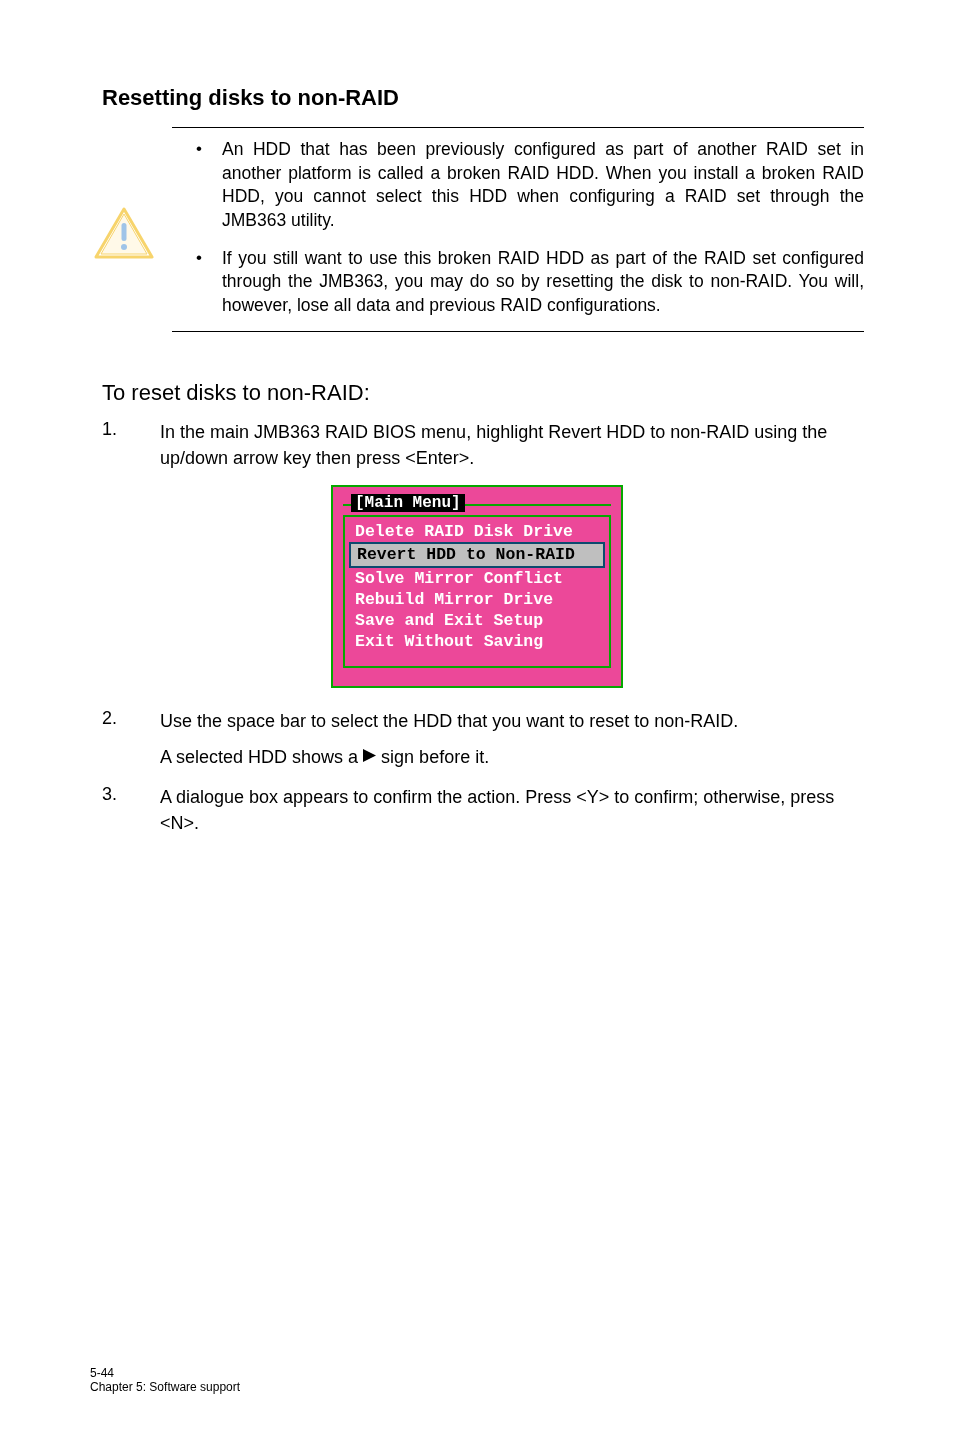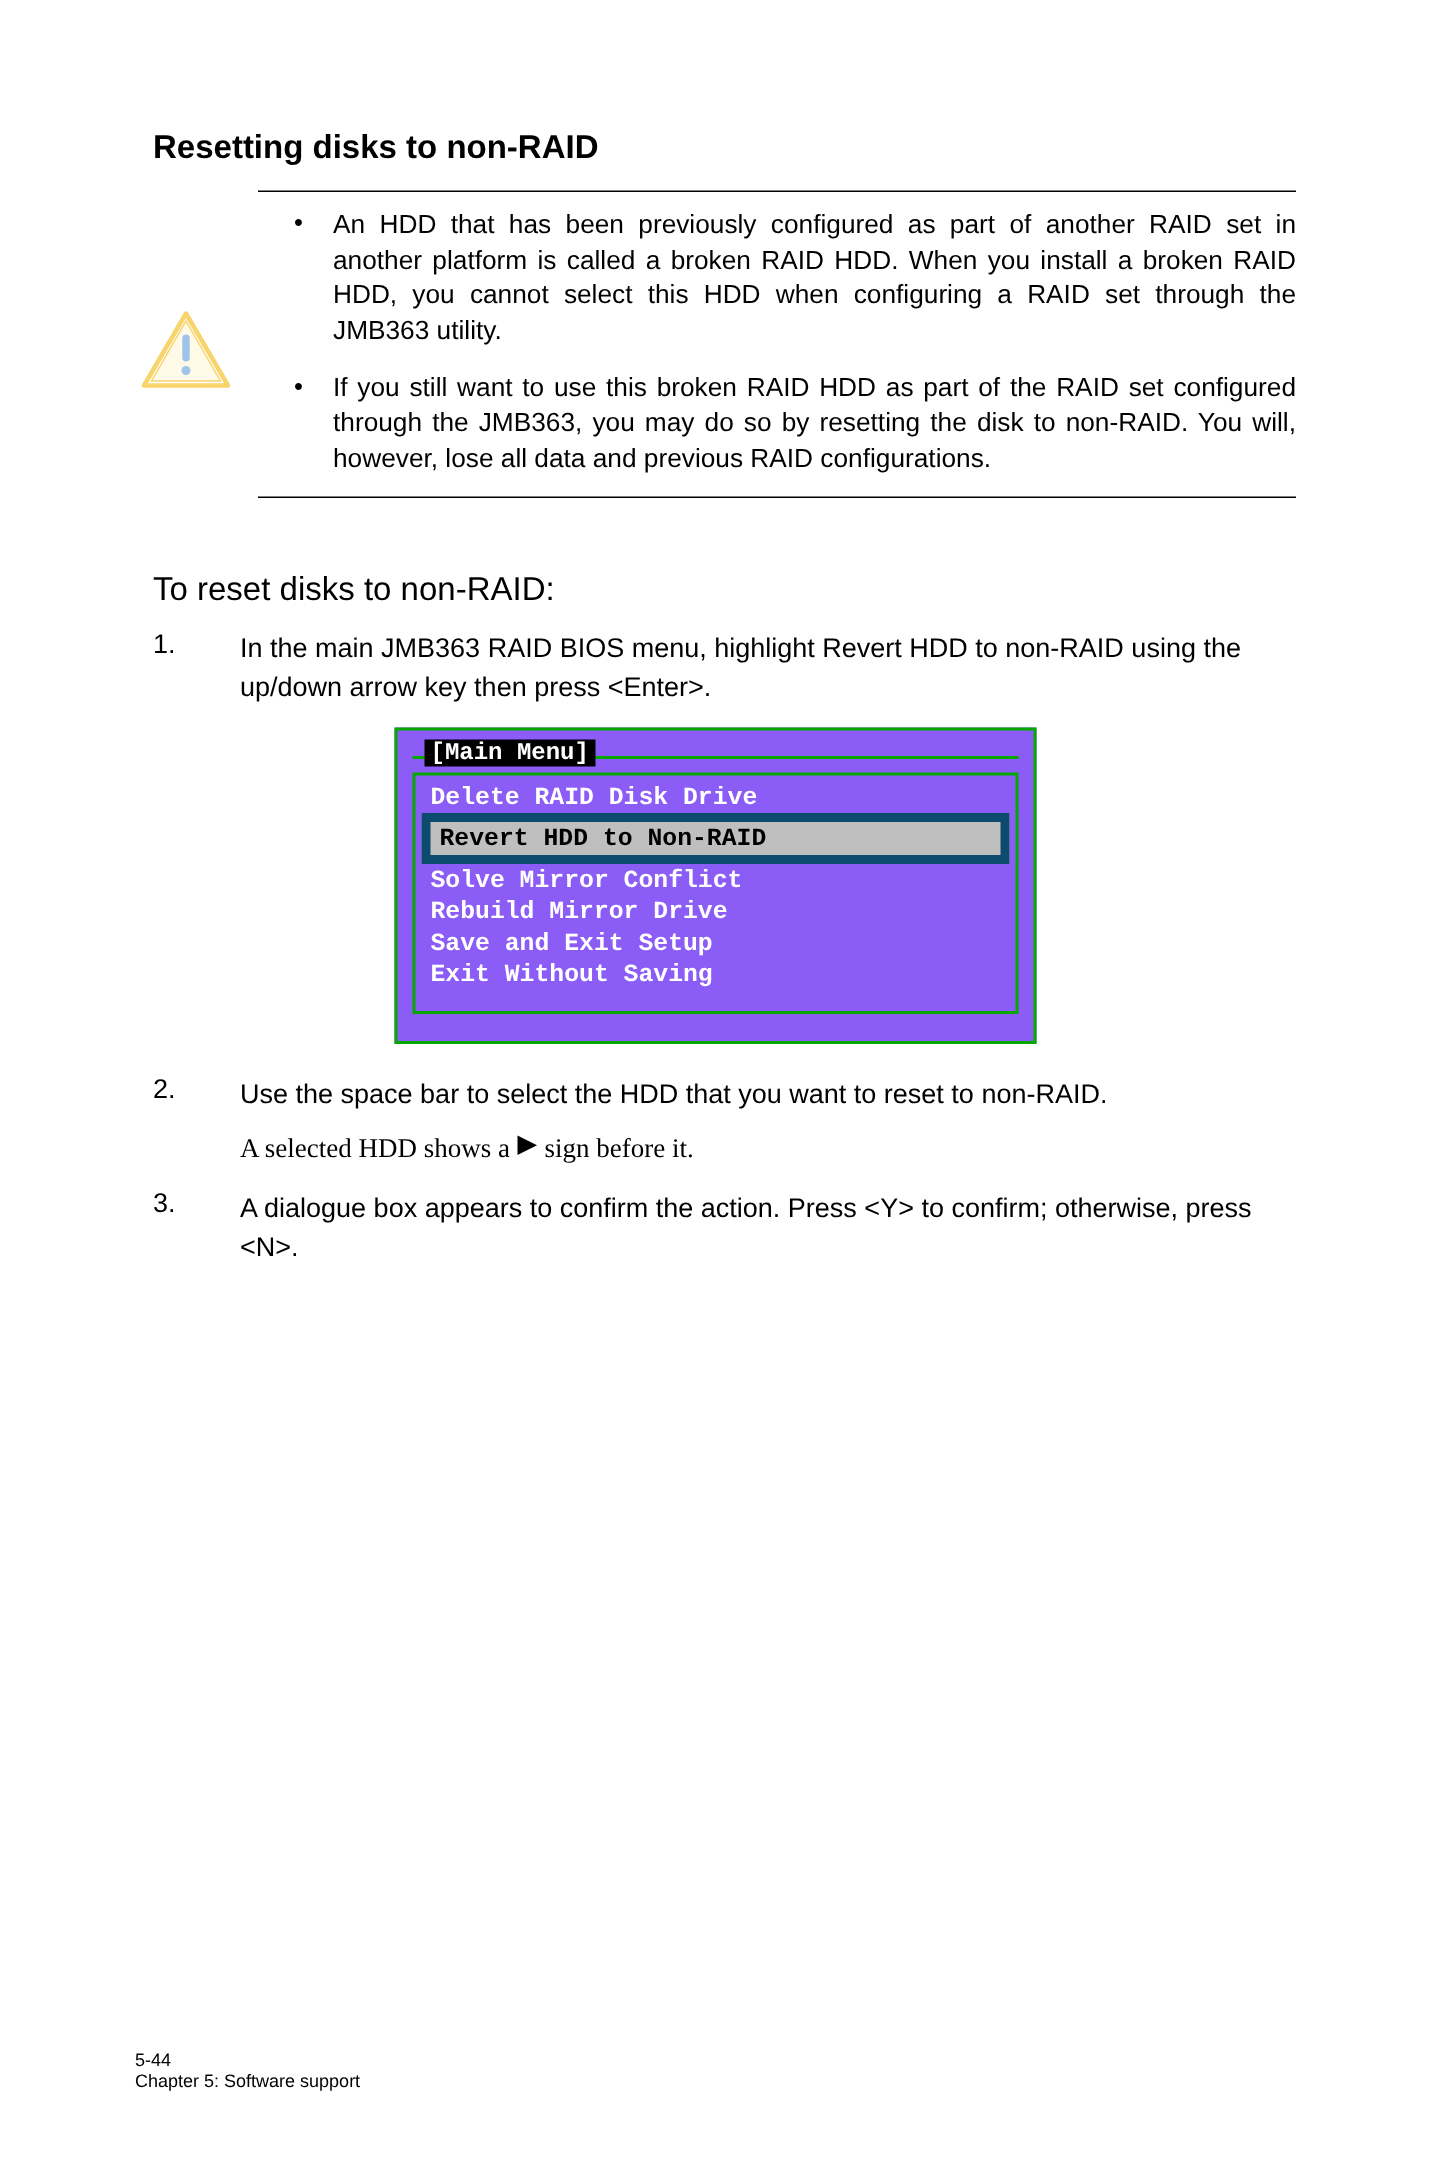--- a/index.html
+++ b/index.html
@@ -14,30 +14,30 @@
   .caution-bullets { list-style: none; padding: 10px 0 14px 24px; }
   .caution-bullets li { position: relative; font-size: 17.5px; line-height: 1.35; text-align: justify; margin-bottom: 14px; padding-left: 26px; }
   .caution-bullets li:last-child { margin-bottom: 0; }
   .caution-bullets li::before { content: "•"; position: absolute; left: 0; top: 0; font-size: 17px; }
 
   .body-text { font-size: 22px; line-height: 1.4; margin-left: 12px; }
   .reset-intro { margin-top: 46px; margin-bottom: 10px; }
   .step-row { display: flex; gap: 30px; margin-left: 12px; margin-bottom: 14px; }
   .step-num { flex: 0 0 28px; font-size: 18px; }
   .step-text { flex: 1; font-size: 18px; line-height: 1.45; }
-  .step-text .sub { margin-top: 10px; display:flex; align-items:center; gap:4px;font-family:Liberation Serif, serif; }
+  .step-text .sub { margin-top: 10px; display:flex; align-items:center; gap:4px; }
 
   .menu-wrap { display: flex; justify-content: center; margin: 14px 0 20px 0; }
-  .menu-outer { background: #8b5cf6; border: 2px solid #06a800; width: 428px; padding: 6px 0 18px 0; }
+  .menu-outer { background: #ec4899; border: 2px solid #06a800; width: 292px; padding: 6px 0 18px 0; }
   .menu-title-row { position: relative; height: 22px; }
   .menu-title-border { position:absolute; left:10px; right:10px; top:11px; border-top:2px solid #06a800; }
   .menu-title { position: relative; display:inline-block; background:#000; color:#fff; font-family: "Courier New", monospace; font-weight:bold; font-size:16px; padding:0 4px; margin-left:18px; }
   .menu-inner { border: 2px solid #06a800; margin: 0 10px; padding: 4px 0 14px 0; }
   .menu-item { font-family: "Courier New", monospace; font-weight: bold; font-size: 16.5px; color: #fff; padding: 0 10px; line-height: 1.28; white-space: pre; }
-  .menu-item.selected { background: #bfbfbf; color: #000; margin: 0 4px; padding: 0 6px; border: 6px solid #0c4a6e; }
+  .menu-item.selected { background: #bfbfbf; color: #000; margin: 0 4px; padding: 0 6px; border: 2px solid #0c4a6e; }
 
   .note-block { display: flex; align-items: center; gap: 14px; margin-top: 6px; margin-left: 12px; }
   .note-icon-wrap { width: 68px; flex: 0 0 68px; display:flex; justify-content:center; }
   .note-content { flex: 1; }
   .note-rule { border:none; border-top:1px solid #000; margin:0; }
   .note-text { font-size: 17.5px; padding: 12px 0 12px 24px; }
 
   .tri-play { display:inline-block; }
   .footer { position: absolute; bottom: 44px; left: 90px; right: 90px; display:flex; justify-content: center; font-size: 12px; flex-direction: column; }
 </style>

